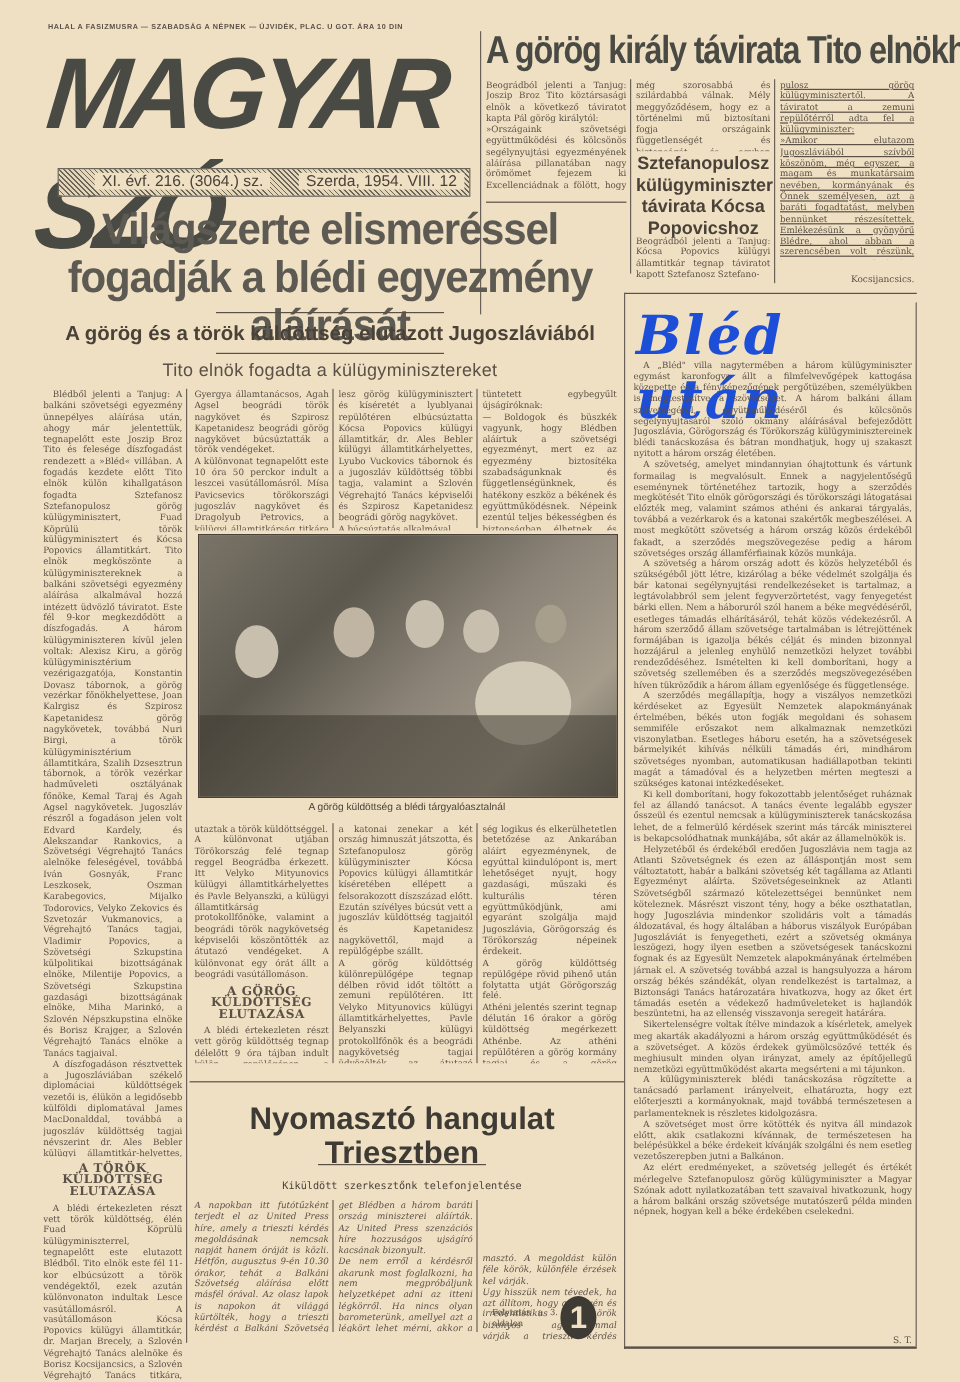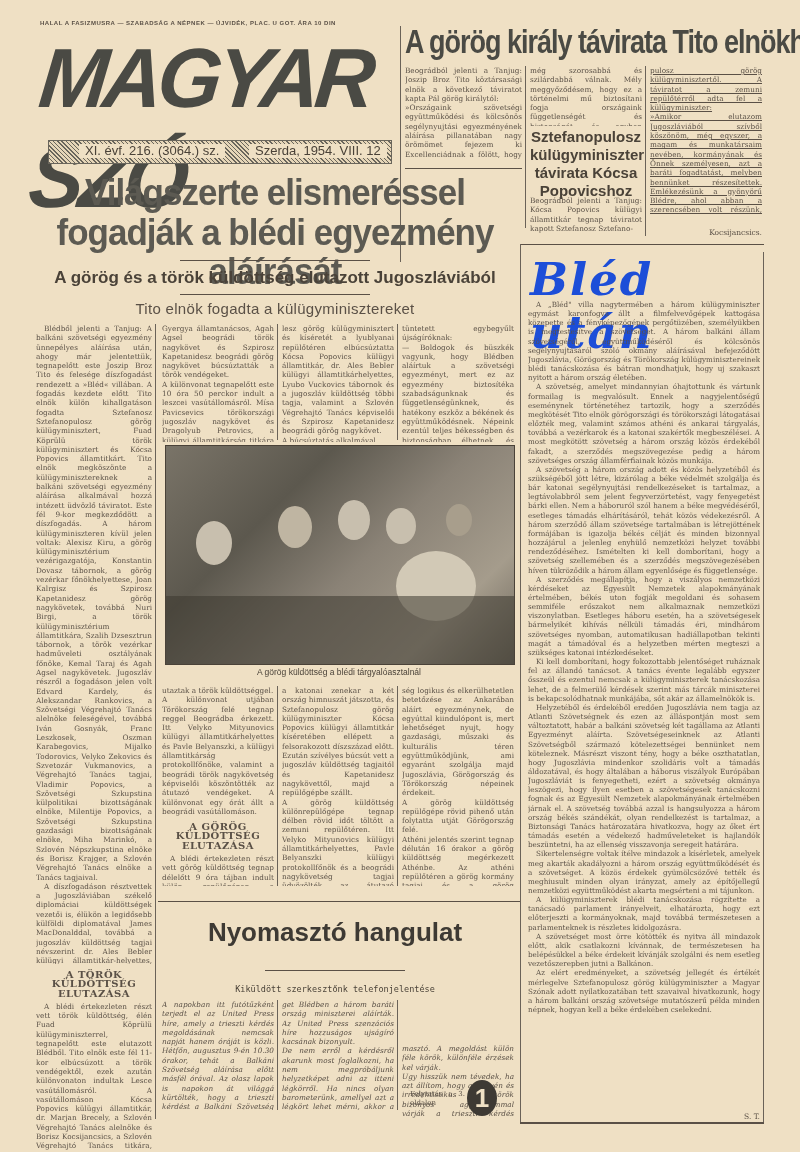--- a/index.html
+++ b/index.html
@@ -101,20 +101,21 @@
 A görög küldöttség különrepülőgépe tegnap délben rövid időt töltött a zemuni repülőtéren. Itt Velyko Mityunovics külügyi államtitkárhelyettes, Pavle Belyanszki külügyi protokollfőnök és a beográdi nagykövetség tagjai üdvözölték az átutazó vendégeket. Sztefanosz Sztefanopulosz görög külügyminiszter rövid sajtónyilatkozatában a következőket mondotta a zemuni repülő-</div>
 <div class="abs vrule" style="left:397px;top:686px;height:200px;"></div>
 <div class="abs col" style="left:402px;top:686px;width:112px;height:200px;white-space:pre-line;">ség logikus és elkerülhetetlen betetőzése az Ankarában aláírt egyezménynek, de egyúttal kiindulópont is, mert lehetőséget nyujt, hogy gazdasági, műszaki és kulturális téren együttműködjünk, ami egyaránt szolgálja majd Jugoszlávia, Görögország és Törökország népeinek érdekeit.
 A görög küldöttség repülőgépe rövid pihenő után folytatta utját Görögország felé.
 Athéni jelentés szerint tegnap délután 16 órakor a görög küldöttség megérkezett Athénbe. Az athéni repülőtéren a görög kormány tagjai és a görög külügyminisztérium képviselői fogadták a hazaérkező küldöttséget. A fogadáson jelen voltak az athéni jugoszláv és török nagykövetség képviselői.</div>
 
 <div class="abs rule" style="left:158px;top:901px;width:362px;height:1px;"></div>
 
 <div class="abs trieszt-h">
   <div>Nyomasztó hangulat</div>
+  <div>Triesztben</div>
 </div>
 <div class="abs rule" style="left:265px;top:970px;width:140px;height:1px;"></div>
 <div class="abs trieszt-sub">Kiküldött szerkesztőnk telefonjelentése</div>
 <div class="abs col italic" style="left:162px;top:1000px;width:112px;height:110px;">A napokban itt futótűzként terjedt el az United Press híre, amely a trieszti kérdés megoldásának nemcsak napját hanem óráját is közli. Hétfőn, augusztus 9-én 10.30 órakor, tehát a Balkáni Szövetség aláírása előtt másfél órával. Az olasz lapok is napokon át világgá kürtölték, hogy a trieszti kérdést a Balkáni Szövetség aláírása előtt kell megoldani. Kiderült azonban a jólértesült, a Balkáni Szövetség</div>
 <div class="abs vrule" style="left:277px;top:1000px;height:110px;"></div>
 <div class="abs col italic" style="left:282px;top:1000px;width:112px;height:110px;white-space:pre-line;">get Blédben a három baráti ország miniszterei aláírták. Az United Press szenzációs híre hozzuságos ujságíró kacsának bizonyult.
 De nem erről a kérdésről akarunk most foglalkozni, ha nem megpróbáljunk helyzetképet adni az itteni légkörről. Ha nincs olyan barometerünk, amellyel azt a légkört lehet mérni, akkor a mutató is azt jelezné, hogy a hangulat várakozásteljes és nyo-</div>
 <div class="abs vrule" style="left:397px;top:1000px;height:110px;"></div>
 <div class="abs col italic" style="left:402px;top:1000px;width:112px;height:75px;white-space:pre-line;margin-top:44px;">masztó. A megoldást külön féle körök, különféle érzések kel várják.
 Ugy hisszük nem tévedek, ha azt állítom, hogy a szlovén és irredentistikus körök bizonyos aggodalommal várják a trieszti kérdés megoldására szóló okmány aláírását!</div>

